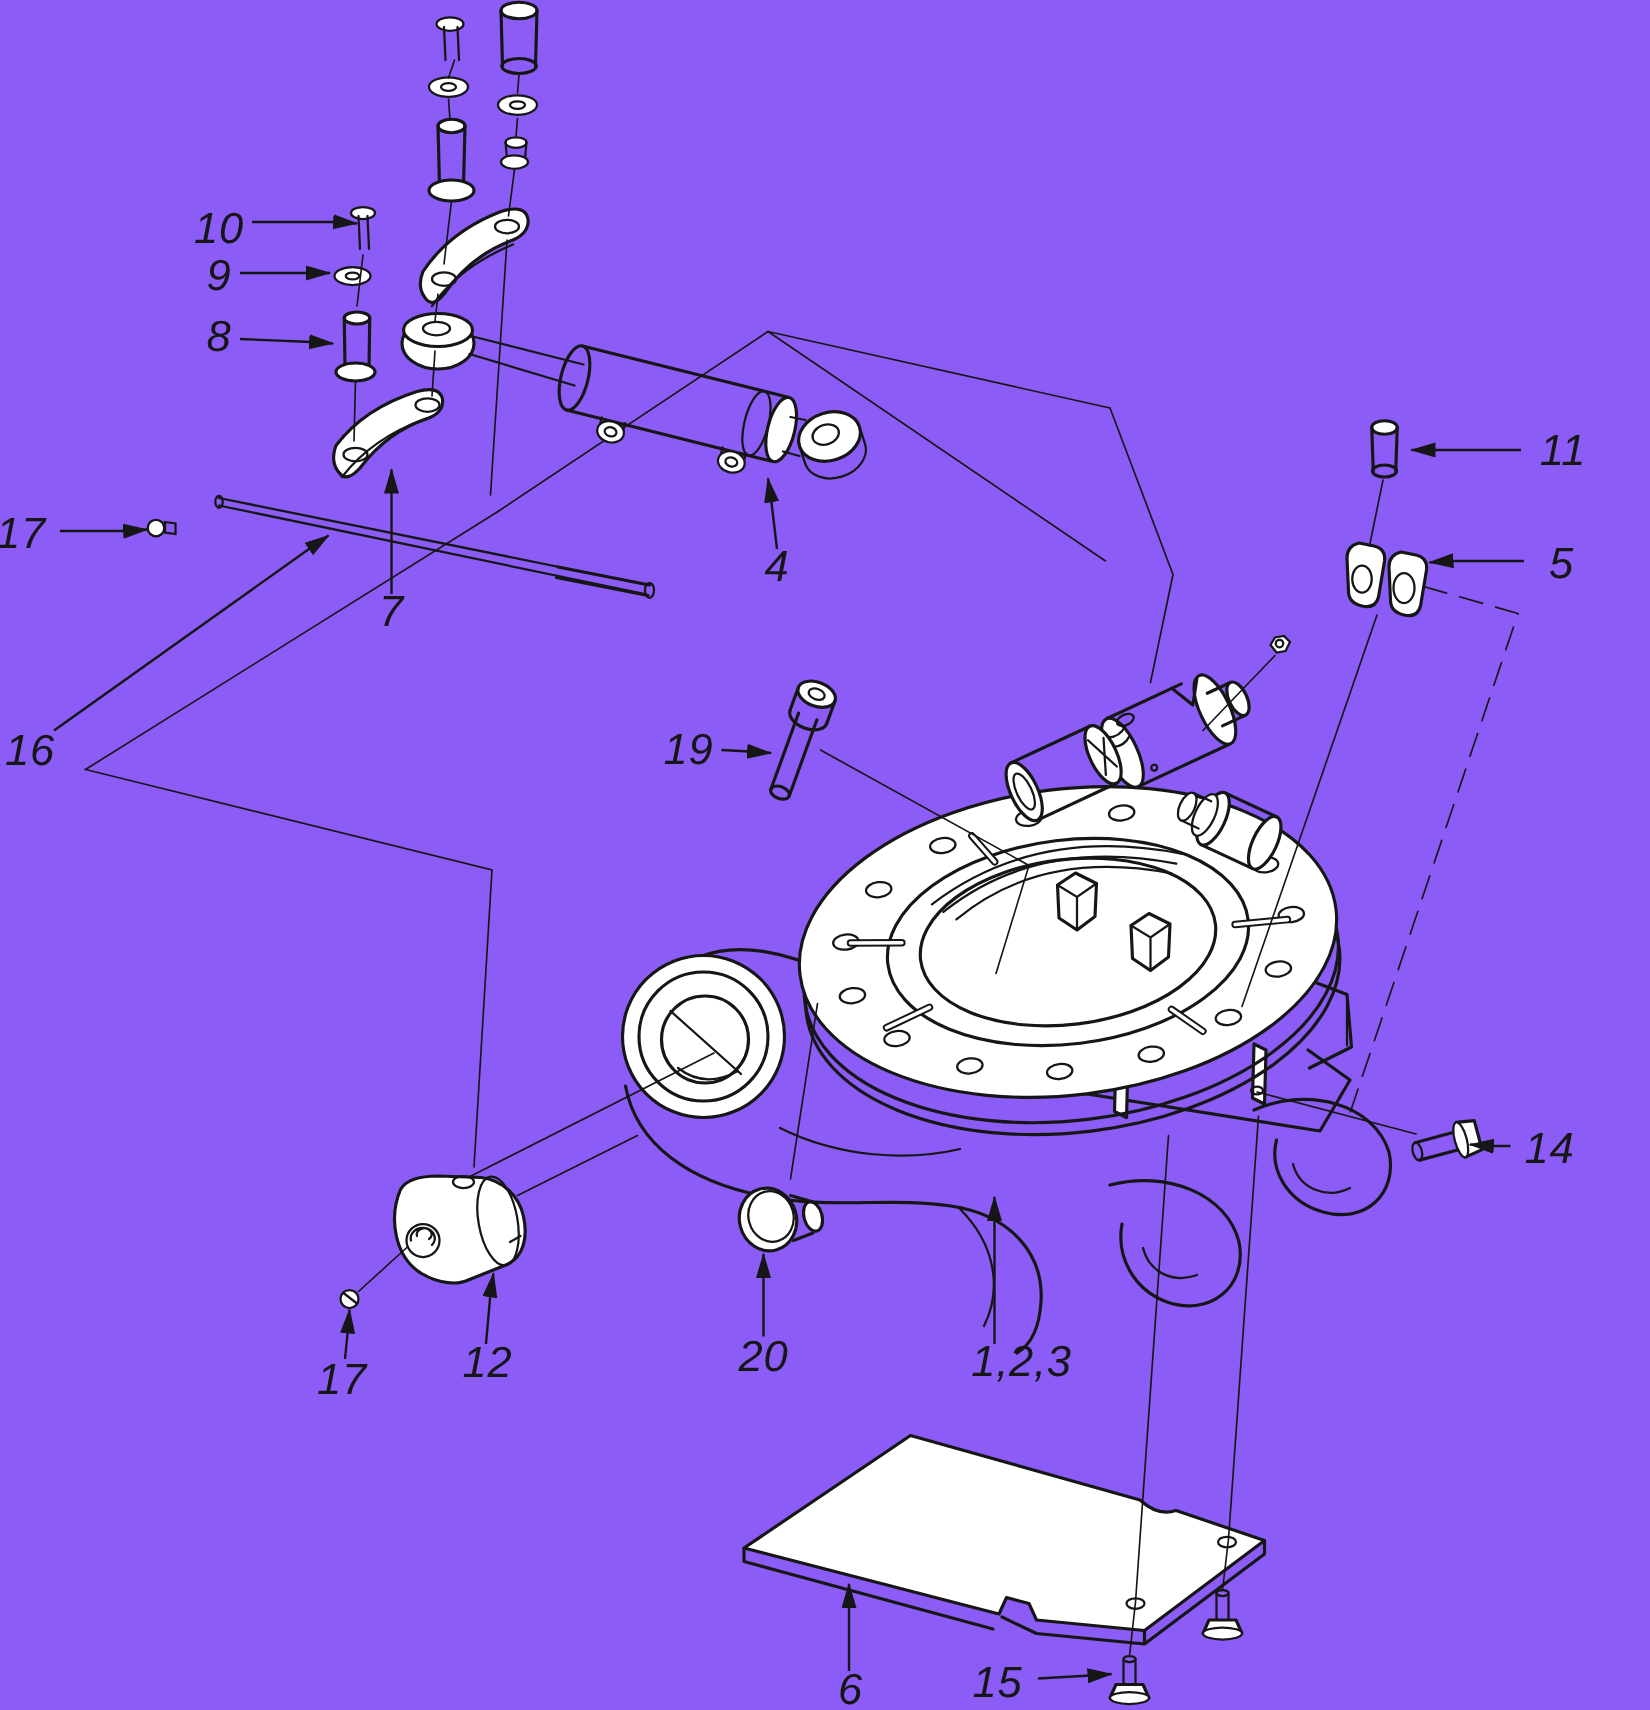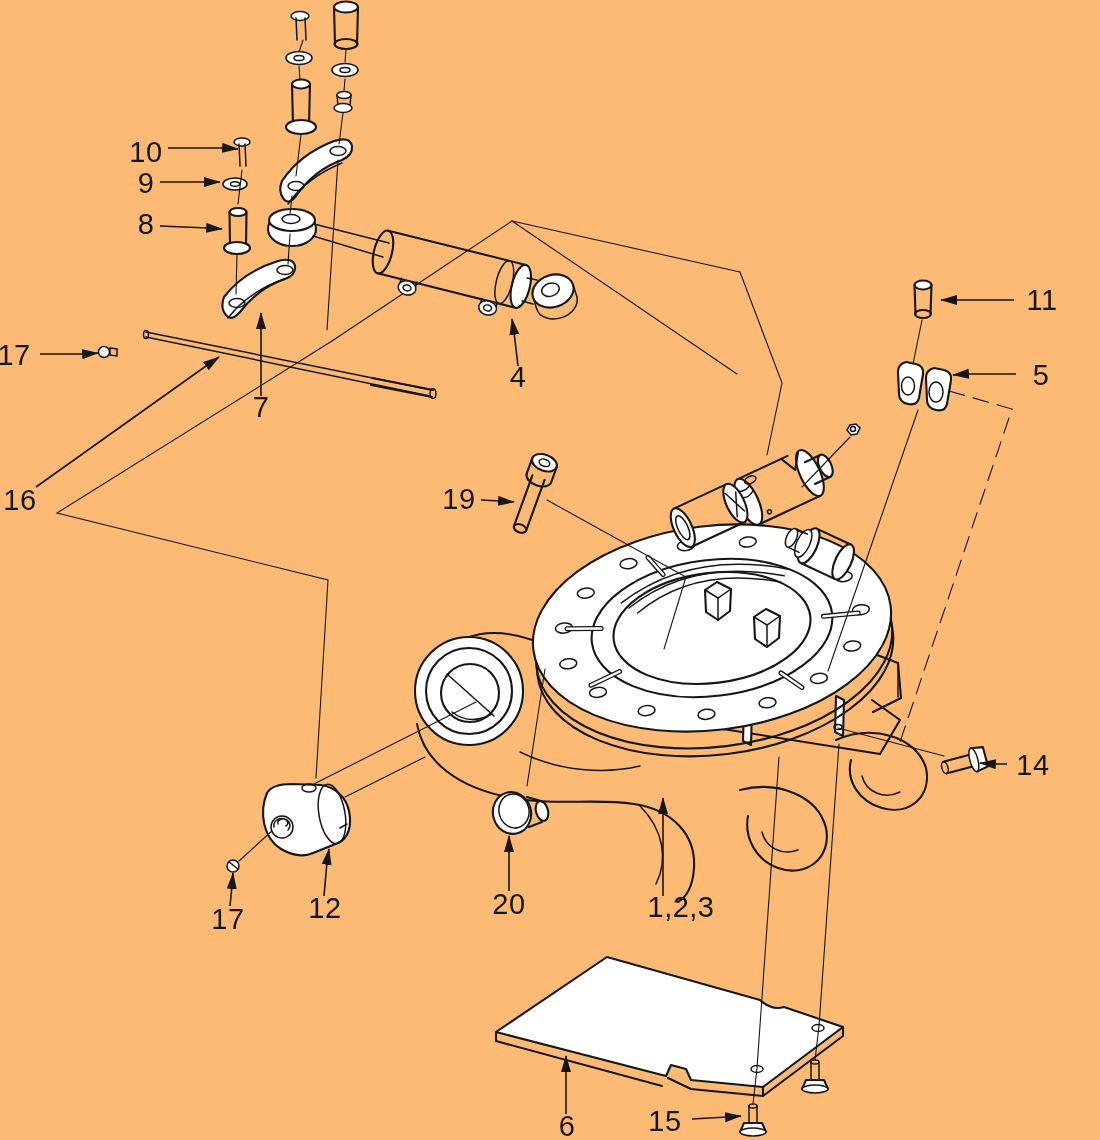--- a/index.html
+++ b/index.html
@@ -1,17 +1,17 @@
 <!DOCTYPE html>
 <html><head>
 <meta charset="utf-8">
 <style>
   html,body{margin:0;padding:0;background:#ffffff;}
-  .stage{position:relative;width:1100px;height:1140px;background:#fdba74;overflow:hidden;
-         font-family:"Liberation Sans", sans-serif;}
+  .stage{position:relative;width:1100px;height:1140px;background:#8b5cf6;overflow:hidden;
+         font-family:"Liberation Sans", sans-serif;font-style:italic;}
   svg{display:block}
   svg text{font-family:"Liberation Sans","DejaVu Sans",sans-serif;font-size:29px;fill:#161616;
            font-weight:400;letter-spacing:0.5px;}
   .part{stroke:#161616;stroke-width:2.1;fill:none;stroke-linecap:round;stroke-linejoin:round;}
   .partfill{stroke:#161616;stroke-width:2.1;fill:#ffffff;stroke-linejoin:round;}
   .det{stroke:#161616;stroke-width:1.5;fill:none;stroke-linecap:round;}
   .detfill{stroke:#161616;stroke-width:1.5;fill:#ffffff;}
   .thin{stroke:#161616;stroke-width:1.1;fill:none;stroke-linecap:round;}
   .callout-line{stroke:#161616;stroke-width:1.6;fill:none;}
   .slotcut{stroke:#161616;stroke-width:5;stroke-linecap:round;}

